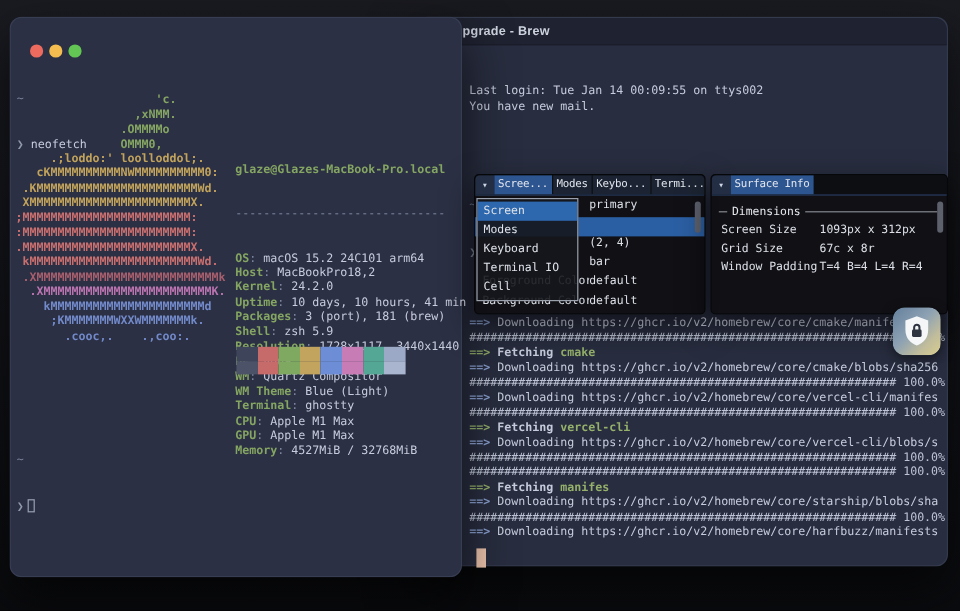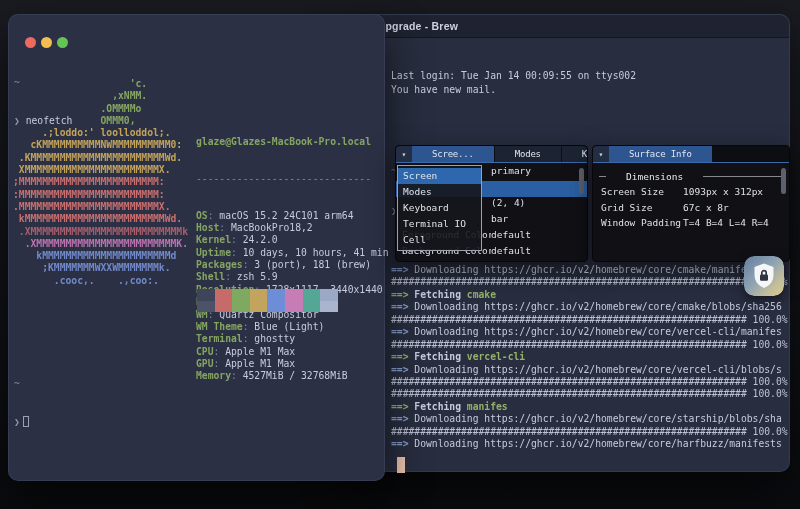--- a/index.html
+++ b/index.html
@@ -46,35 +46,35 @@
   #prompt-bottom { position:absolute; left:5px; top:337px; line-height:12.8px; white-space:pre; }
   
   .panel { position:absolute; background:rgba(15,16,20,.97); border:1px solid #060709; z-index:3;
     box-shadow:0 10px 26px rgba(0,0,0,.55); border-radius:4px; }
   .screen-panel { left:395px; top:145px; width:193px; height:117px; }
   .surface-panel { left:592px; top:145px; width:198px; height:117px; }
   .tabbar { display:flex; height:17px; background:#0d0e12; border-bottom:1px solid #3c69a8;
     border-radius:4px 4px 0 0; overflow:hidden; align-items:stretch; }
   .menubtn { width:16px; flex:none; display:flex; align-items:center; justify-content:center;
     color:#cdd6e6; font-size:8px; background:#232e44; cursor:default; }
-  .tab { padding:0 20px; display:flex; align-items:center; font-size:9px; letter-spacing:-.2px;
+  .tab { padding:0 3px; display:flex; align-items:center; font-size:9px; letter-spacing:-.2px;
     color:#e2e6ee; background:#1c2433; margin-right:1px; white-space:nowrap; }
   .tab.active { background:#2d5590; }
   #screen-rows { position:absolute; left:0; top:19px; right:0; }
   .srow { height:16px; display:flex; align-items:flex-start; font-size:9.5px; color:#dde0e8; padding-left:6px; }
   .srow.selected { background:#2b5fa3; }
   .slabel { width:89px; flex:none; overflow:hidden; white-space:nowrap; }
   .svalue { white-space:nowrap; }
   .dropdown { position:absolute; left:1px; top:19px; width:85px; background:rgba(21,23,29,.9);
     border:1px solid #9aa0ac; z-index:2; padding:2px 0; }
   .ditem { height:16px; line-height:16px; padding-left:5px; font-size:9.5px; color:#e0e3ea; white-space:nowrap; }
   .ditem.selected { background:#2d67ad; }
   .pill { position:absolute; right:3px; top:22px; width:5px; height:26px; background:#5d616c; border-radius:3px; }
   .surface-body { position:absolute; left:0; top:17px; right:0; bottom:0; overflow:hidden; }
-  .septext { display:flex; align-items:center; height:15px; margin:6px 8px 0 6px; gap:20px;
+  .septext { display:flex; align-items:center; height:15px; margin:6px 8px 0 6px; gap:4px;
     font-size:9.5px; color:#e6e9ef; }
   .sline { height:1px; background:#85888f; }
   .sline.short { width:7px; flex:none; }
   .sline.long { flex:1; }
   .frow { height:15.5px; display:flex; align-items:center; padding-left:8px; font-size:9.5px; color:#dde0e8; }
   .flabel { width:82px; flex:none; }
   
   .badge { position:absolute; left:744px; top:256px; width:40px; height:40px; z-index:5;
     border-radius:10px; overflow:hidden; box-shadow:0 3px 10px rgba(0,0,0,.5); }
 </style>

